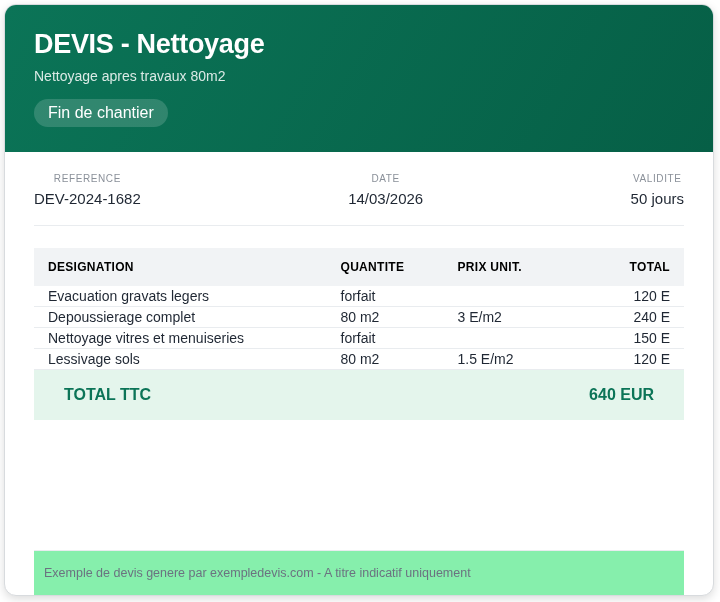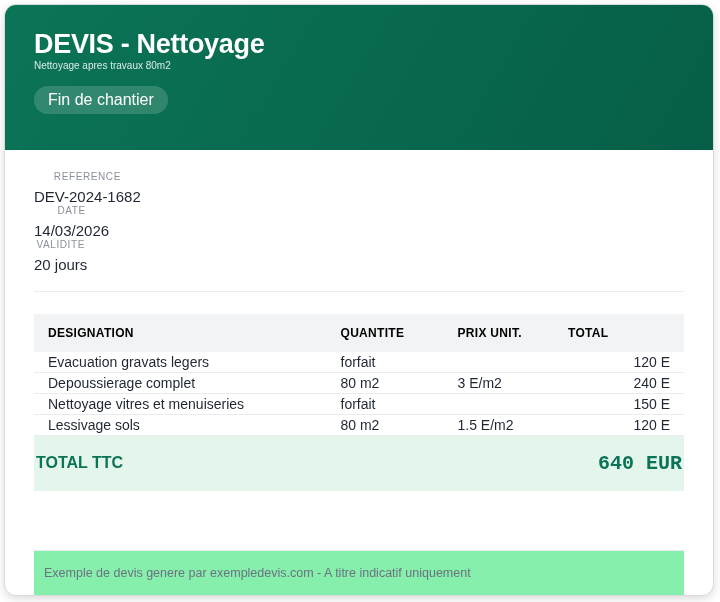--- a/index.html
+++ b/index.html
@@ -19,65 +19,65 @@
     -webkit-font-smoothing:antialiased;
   }
   .card{
     position:absolute;left:4px;top:4px;width:710px;height:592px;
     background:#ffffff;border:1px solid #d8dbde;border-radius:12px;
     box-shadow:0 3px 10px rgba(0,0,0,.14);
     overflow:hidden;display:flex;flex-direction:column;box-sizing:border-box;
   }
   .header{
     background:linear-gradient(120deg,var(--header-gradient-start),var(--header-gradient-end));
-    padding:25px 29px 36px 29px;flex:0 0 auto;
+    padding:25px 29px 25px 29px;flex:0 0 auto;
   }
   .header h1{
     margin:0;color:#ffffff;font-size:27px;line-height:1.1;
     font-weight:700;letter-spacing:-0.3px;
   }
   .header .subtitle{
-    margin-top:0;color:rgba(255,255,255,.85);font-size:10px;
+    margin-top:8px;color:rgba(255,255,255,.85);font-size:14px;
   }
   .badge{
     display:inline-block;margin-top:15px;
     background:rgba(255,255,255,.16);color:#ffffff;
     font-size:16px;line-height:1;padding:6px 14px;border-radius:999px;
   }
   .content{padding:21px 29px 0 29px;flex:1 1 auto;display:flex;flex-direction:column;}
-  .meta-row{display:flex;justify-content:space-between;align-items:flex-start;flex-direction:column;}
+  .meta-row{display:flex;justify-content:space-between;align-items:flex-start;}
   .meta-block{text-align:center;}
   .meta-label{
     font-size:10px;color:var(--text-muted);text-transform:uppercase;
     letter-spacing:.6px;margin-bottom:6px;
   }
   .meta-value{font-size:15px;font-weight:400;color:var(--text-dark);}
   .divider{border-bottom:1px solid var(--row-border);margin-top:18px;}
   table{
     width:100%;border-collapse:collapse;margin-top:22px;table-layout:fixed;
   }
   col.c1{width:45%;} col.c2{width:18%;} col.c3{width:17%;} col.c4{width:20%;}
   thead th{
     background:var(--table-header-bg);
     font-size:12px;font-weight:700;color:#000000;letter-spacing:.3px;
     text-align:left;padding:12px 14px;
   }
-  thead th.num{text-align:left;margin-top:16px;}
+  thead th.num{text-align:right;margin-top:16px;}
   tbody td{
     font-size:14px;color:var(--text-dark);
     padding:2px 14px;border-bottom:1px solid var(--row-border);
     overflow:hidden;white-space:nowrap;
   }
   tbody td.num{text-align:right;}
   tr.total-row td{
     background:var(--total-bg);border-bottom:none;
     color:var(--total-text);font-weight:700;font-size:16px;
-    padding:16px 2px;
+    padding:16px 30px;
   }
-  tr.total-row td.num{font-size:20px;font-family:Liberation Mono, monospace;}
+  tr.total-row td.num{font-size:16px;}
   .footer{
     margin-top:auto;flex:0 0 auto;
     background:#86efac;border-top:1px solid var(--row-border);
     padding:15px 10px;
     font-size:12.5px;color:#6b7280;
   }
 </style>
 </head>
 <body>
 
@@ -95,21 +95,21 @@
       <div class="meta-block">
         <div class="meta-label">REFERENCE</div>
         <div class="meta-value">DEV-2024-1682</div>
       </div>
       <div class="meta-block">
         <div class="meta-label">DATE</div>
         <div class="meta-value">14/03/2026</div>
       </div>
       <div class="meta-block">
         <div class="meta-label">VALIDITE</div>
-        <div class="meta-value">20 jours</div>
+        <div class="meta-value">50 jours</div>
       </div>
     </div>
 
     <div class="divider"></div>
 
     <table>
       <colgroup>
           <col class="c1">
           <col class="c2">
           <col class="c3">

